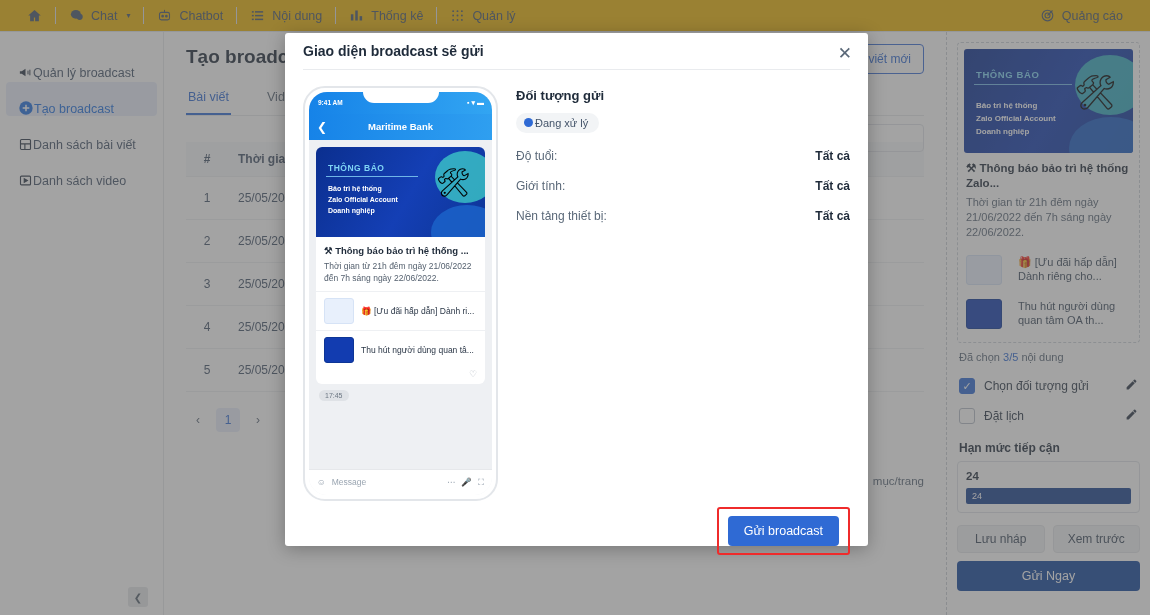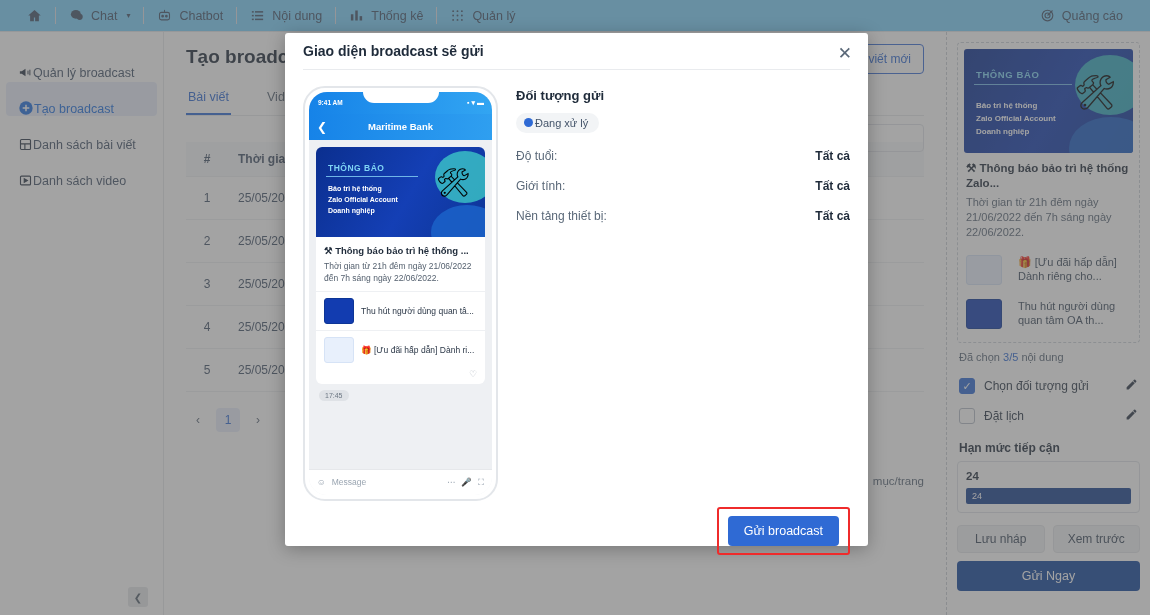--- a/index.html
+++ b/index.html
@@ -8,21 +8,21 @@
     font-family: "Liberation Sans", sans-serif;
     background: #fff; overflow: hidden;
   }
   #root { position: relative; width: 1150px; height: 615px; }
 
   
   .app-layer { position: absolute; inset: 0; }
 
   .topbar {
     position: absolute; top: 0; left: 0; right: 0; height: 32px;
-    background: #7dd3fc; border-bottom: 1px solid #e3e6ea;
+    background: #eab308; border-bottom: 1px solid #e3e6ea;
     display: flex; align-items: center; padding: 0 14px;
   }
   .tb-item {
     display: flex; align-items: center; gap: 7px;
     font-size: 12.5px; color: #44546a; padding: 0 13px; height: 32px;
   }
   .tb-sep { width: 1px; height: 17px; background: #dfe3e8; }
   .tb-spacer { flex: 1; }
   .tb-caret { font-size: 8px; color: #44546a; margin-left: 2px; }
   .ico { display: inline-flex; align-items: center; justify-content: center; }
@@ -460,26 +460,26 @@
                 <div class="tools">🛠</div>
                 <div class="bt">THÔNG BÁO</div>
                 <div class="br"></div>
                 <div class="bl" style="white-space:pre-line">Bảo trì hệ thống
 Zalo Official Account
 Doanh nghiệp</div>
               </div>
               <div class="ph-ttl">⚒ Thông báo bảo trì hệ thống ...</div>
               <div class="ph-desc">Thời gian từ 21h đêm ngày 21/06/2022 đến 7h sáng ngày 22/06/2022.</div>
               <div class="ph-item">
+                <div class="ph-thumb"></div>
+                <div class="ph-itext">🎁 [Ưu đãi hấp dẫn] Dành ri...</div>
+              </div>
+              <div class="ph-item">
                 <div class="ph-thumb dark"></div>
                 <div class="ph-itext">Thu hút người dùng quan tâ...</div>
-              </div>
-              <div class="ph-item">
-                <div class="ph-thumb"></div>
-                <div class="ph-itext">🎁 [Ưu đãi hấp dẫn] Dành ri...</div>
               </div>
               <div class="ph-heart">♡</div>
             </div>
             <div class="ph-time">17:45</div>
           </div>
           <div class="ph-inputbar">
             <span>☺</span>
             <span>Message</span>
             <span class="spacer"></span>
             <span>⋯</span>

